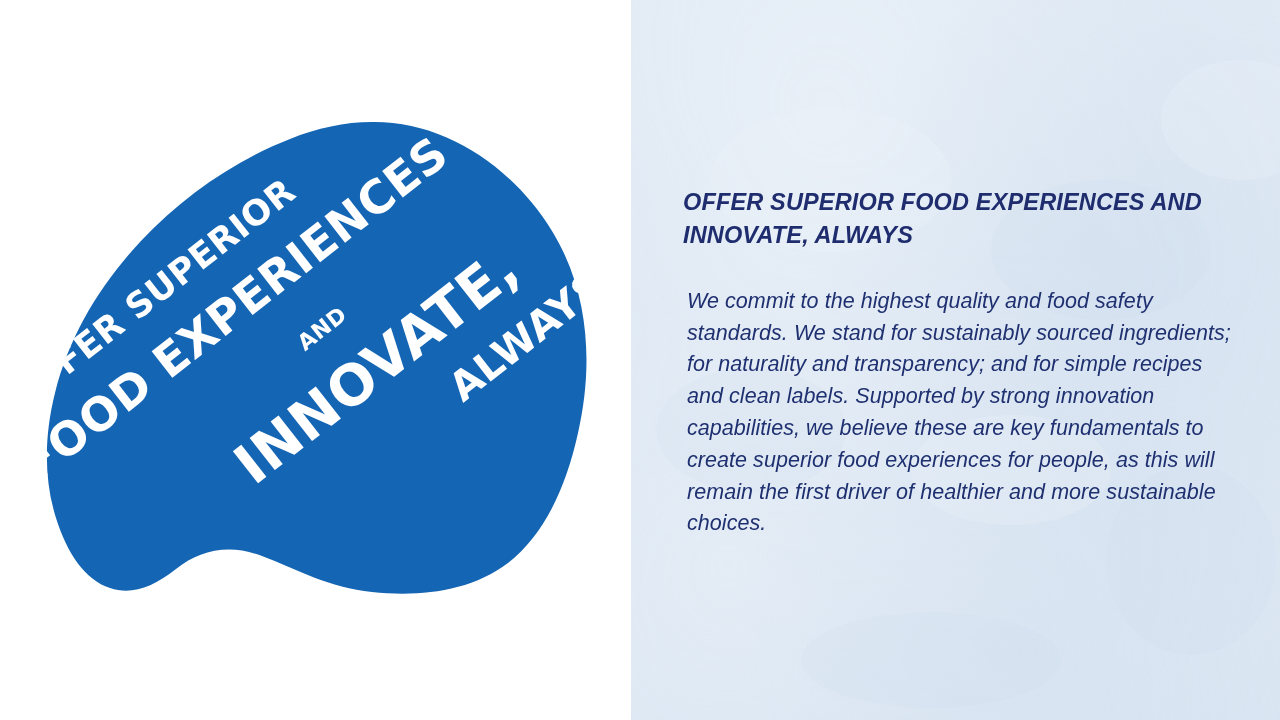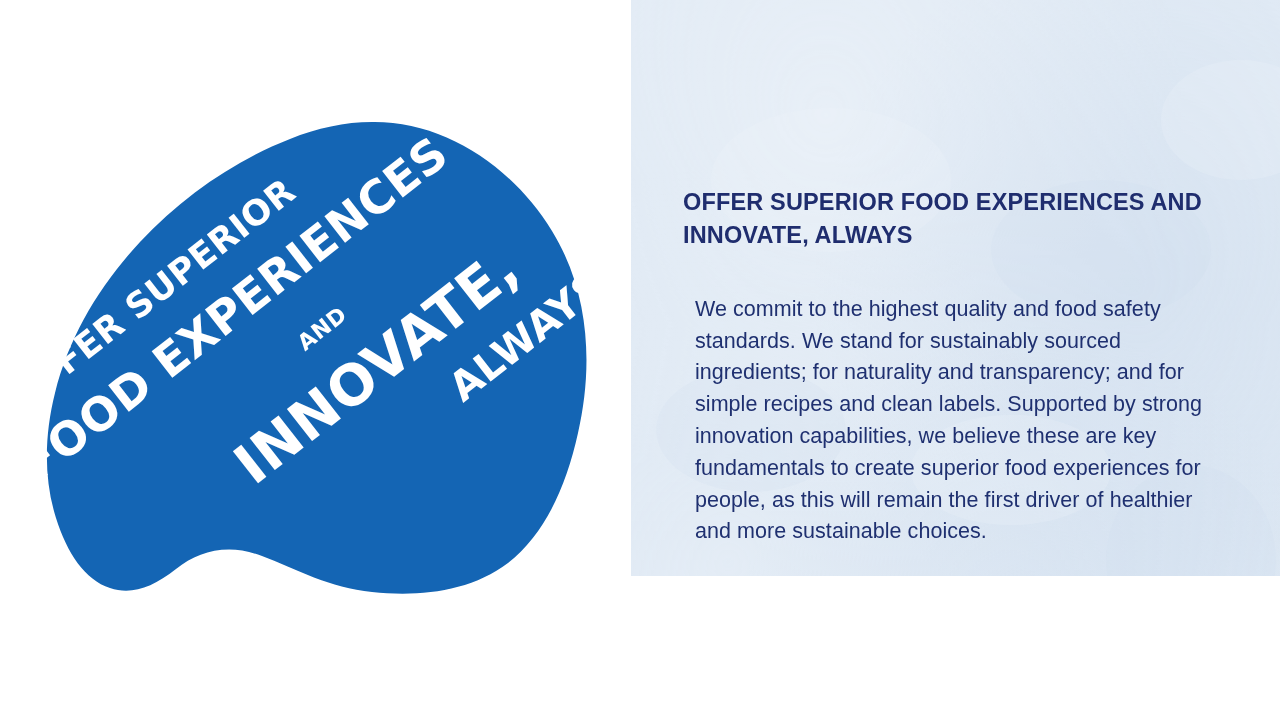--- a/index.html
+++ b/index.html
@@ -98,23 +98,24 @@
     width: 280px;
     text-align: left;
   }
 
   
   .right-panel {
     position: absolute;
     left: 631px;
     top: 0;
     width: 649px;
-    height: 576px;
+    height: 720px;
     background: #dce7f3;
     overflow: hidden;
+    font-style: italic;
   }
   .paper-texture {
     position: absolute;
     left: 0;
     top: 0;
     width: 649px;
     height: 720px;
     pointer-events: none;
     opacity: 0.55;
   }
@@ -135,21 +136,21 @@
     margin: 0;
     color: #1f2d6e;
     font-family: "Liberation Sans", sans-serif;
     font-size: 23.5px;
     font-weight: bold;
     line-height: 1.42;
     letter-spacing: 0.15px;
   }
 
   .body-copy {
-    margin: 12px;
+    margin: 4px;
     padding-top: 29px;
     color: #1f3070;
     font-family: "Liberation Sans", sans-serif;
     font-size: 21.5px;
     font-weight: normal;
     line-height: 1.48;
     letter-spacing: 0.05px;
   }
 </style>
 </head>

